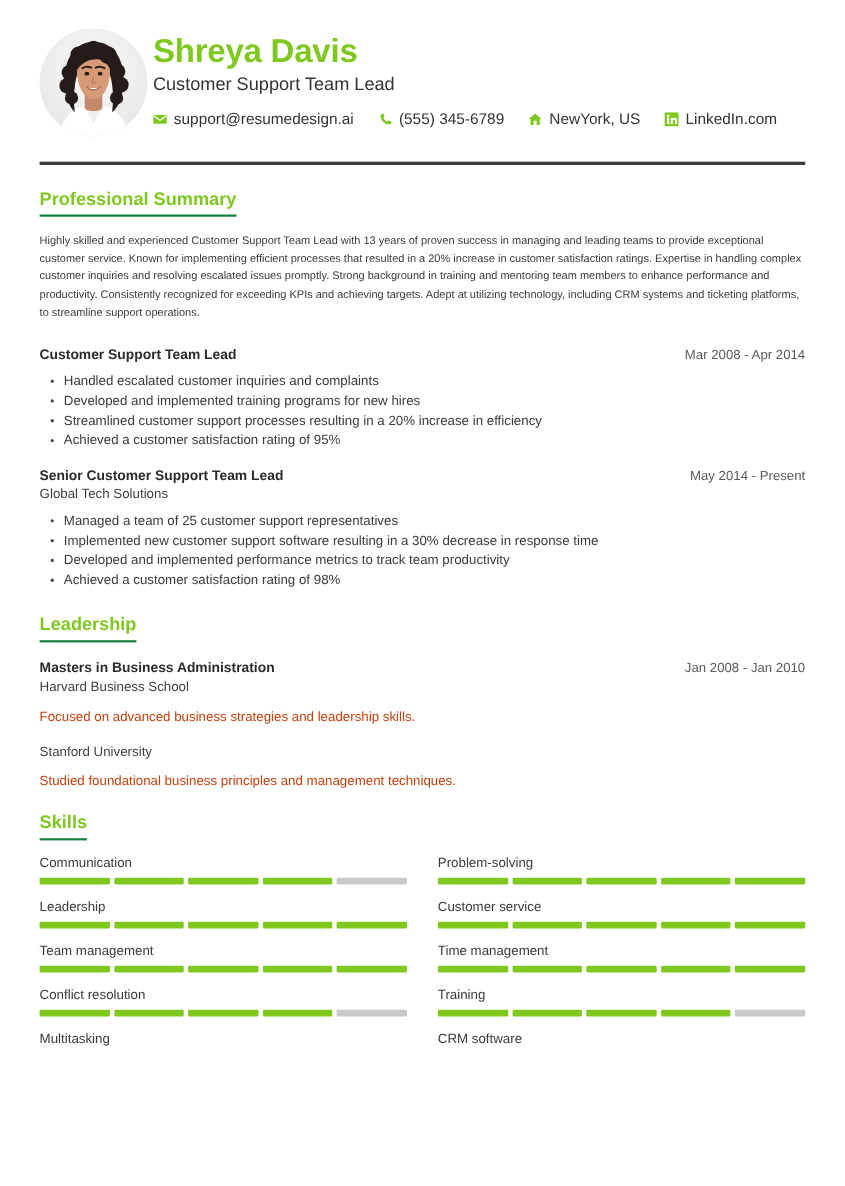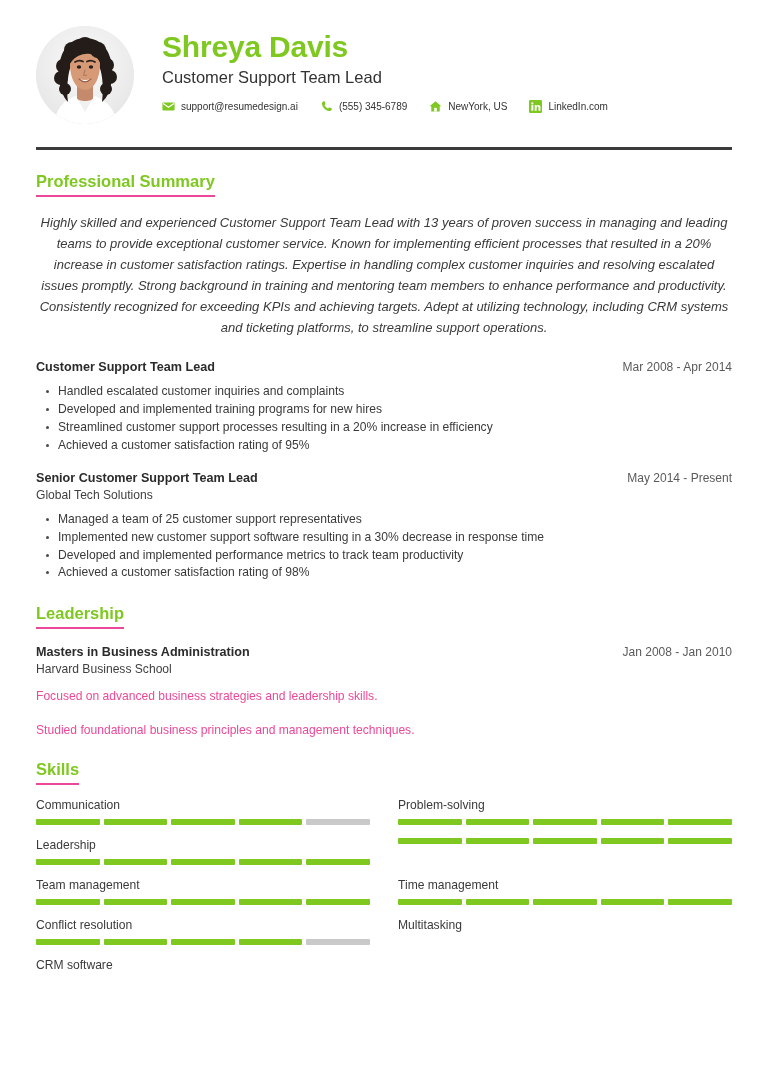--- a/index.html
+++ b/index.html
@@ -17,21 +17,21 @@
     width: 768px;
     height: 1078px;
     padding: 26px 36px 0 36px;
     position: relative;
   }
 
   
   .header {
     display: flex;
     align-items: flex-start;
-    gap: 28px;
+    gap: 5px;
   }
 
   .avatar {
     width: 98px;
     height: 98px;
     border-radius: 50%;
     flex: 0 0 98px;
     overflow: hidden;
     background: #ececed;
     position: relative;
@@ -59,21 +59,21 @@
     display: flex;
     align-items: center;
     flex-wrap: wrap;
     margin-top: 13px;
     gap: 0;
   }
   .contact {
     display: flex;
     align-items: center;
     gap: 6px;
-    font-size: 10px;
+    font-size: 14px;
     color: #333333;
     margin-right: 22px;
     white-space: nowrap;
   }
   .contact:last-child { margin-right: 0; }
   .cicon {
     width: 13px; height: 13px;
     display: inline-flex;
     align-items: center;
     justify-content: center;
@@ -90,31 +90,30 @@
   
   .section { margin-top: 22px; }
   .section.tight { margin-top: 20px; }
 
   .sec-head {
     display: inline-block;
     font-size: 16.5px;
     font-weight: bold;
     color: #7ec820;
     padding-bottom: 4px;
-    border-bottom: 2px solid #ec4899;
+    border-bottom: 2px solid #15803d;
     line-height: 1.15;
   }
 
   .summary-text {
     margin-top: 15px;
-    font-size: 13px;
+    font-size: 10px;
     line-height: 1.62;
     color: #3a3a3a;
-    text-align: center;
-    font-style: italic;
+    text-align: left;
   }
 
   
   .entry { margin-top: 16px; }
   .entry:first-of-type { margin-top: 15px; }
 
   .entry-top {
     display: flex;
     justify-content: space-between;
     align-items: baseline;
@@ -154,21 +153,21 @@
     position: absolute;
     left: -12px;
     top: 7px;
     width: 3px; height: 3px;
     border-radius: 50%;
     background: #4a4a4a;
   }
 
   .entry-desc {
     font-size: 12.1px;
-    color: #ec4899;
+    color: #c2410c;
     margin-top: 11px;
     line-height: 1.5;
   }
 
   
   .skills-grid {
     margin-top: 13px;
     display: grid;
     grid-template-columns: 1fr 1fr;
     column-gap: 28px;
@@ -343,20 +342,21 @@
     <div class="entry">
       <div class="entry-top">
         <div class="entry-title">Masters in Business Administration</div>
         <div class="entry-date">Jan 2008 - Jan 2010</div>
       </div>
       <div class="entry-sub">Harvard Business School</div>
       <div class="entry-desc">Focused on advanced business strategies and leadership skills.</div>
     </div>
 
     <div class="entry">
+      <div class="entry-sub">Stanford University</div>
       <div class="entry-desc">Studied foundational business principles and management techniques.</div>
     </div>
   </div>
 
   <div class="section tight">
     <div class="sec-head">Skills</div>
     <div class="skills-grid">
         <div class="skill">
           <div class="skill-name">Communication</div>
           <div class="bar">
@@ -381,20 +381,21 @@
           <div class="skill-name">Leadership</div>
           <div class="bar">
             <span class="seg on"></span>
             <span class="seg on"></span>
             <span class="seg on"></span>
             <span class="seg on"></span>
             <span class="seg on"></span>
           </div>
         </div>
         <div class="skill">
+          <div class="skill-name">Customer service</div>
           <div class="bar">
             <span class="seg on"></span>
             <span class="seg on"></span>
             <span class="seg on"></span>
             <span class="seg on"></span>
             <span class="seg on"></span>
           </div>
         </div>
         <div class="skill">
           <div class="skill-name">Team management</div>
@@ -411,20 +412,30 @@
           <div class="bar">
             <span class="seg on"></span>
             <span class="seg on"></span>
             <span class="seg on"></span>
             <span class="seg on"></span>
             <span class="seg on"></span>
           </div>
         </div>
         <div class="skill">
           <div class="skill-name">Conflict resolution</div>
+          <div class="bar">
+            <span class="seg on"></span>
+            <span class="seg on"></span>
+            <span class="seg on"></span>
+            <span class="seg on"></span>
+            <span class="seg"></span>
+          </div>
+        </div>
+        <div class="skill">
+          <div class="skill-name">Training</div>
           <div class="bar">
             <span class="seg on"></span>
             <span class="seg on"></span>
             <span class="seg on"></span>
             <span class="seg on"></span>
             <span class="seg"></span>
           </div>
         </div>
         <div class="skill">
           <div class="skill-name">Multitasking</div>

